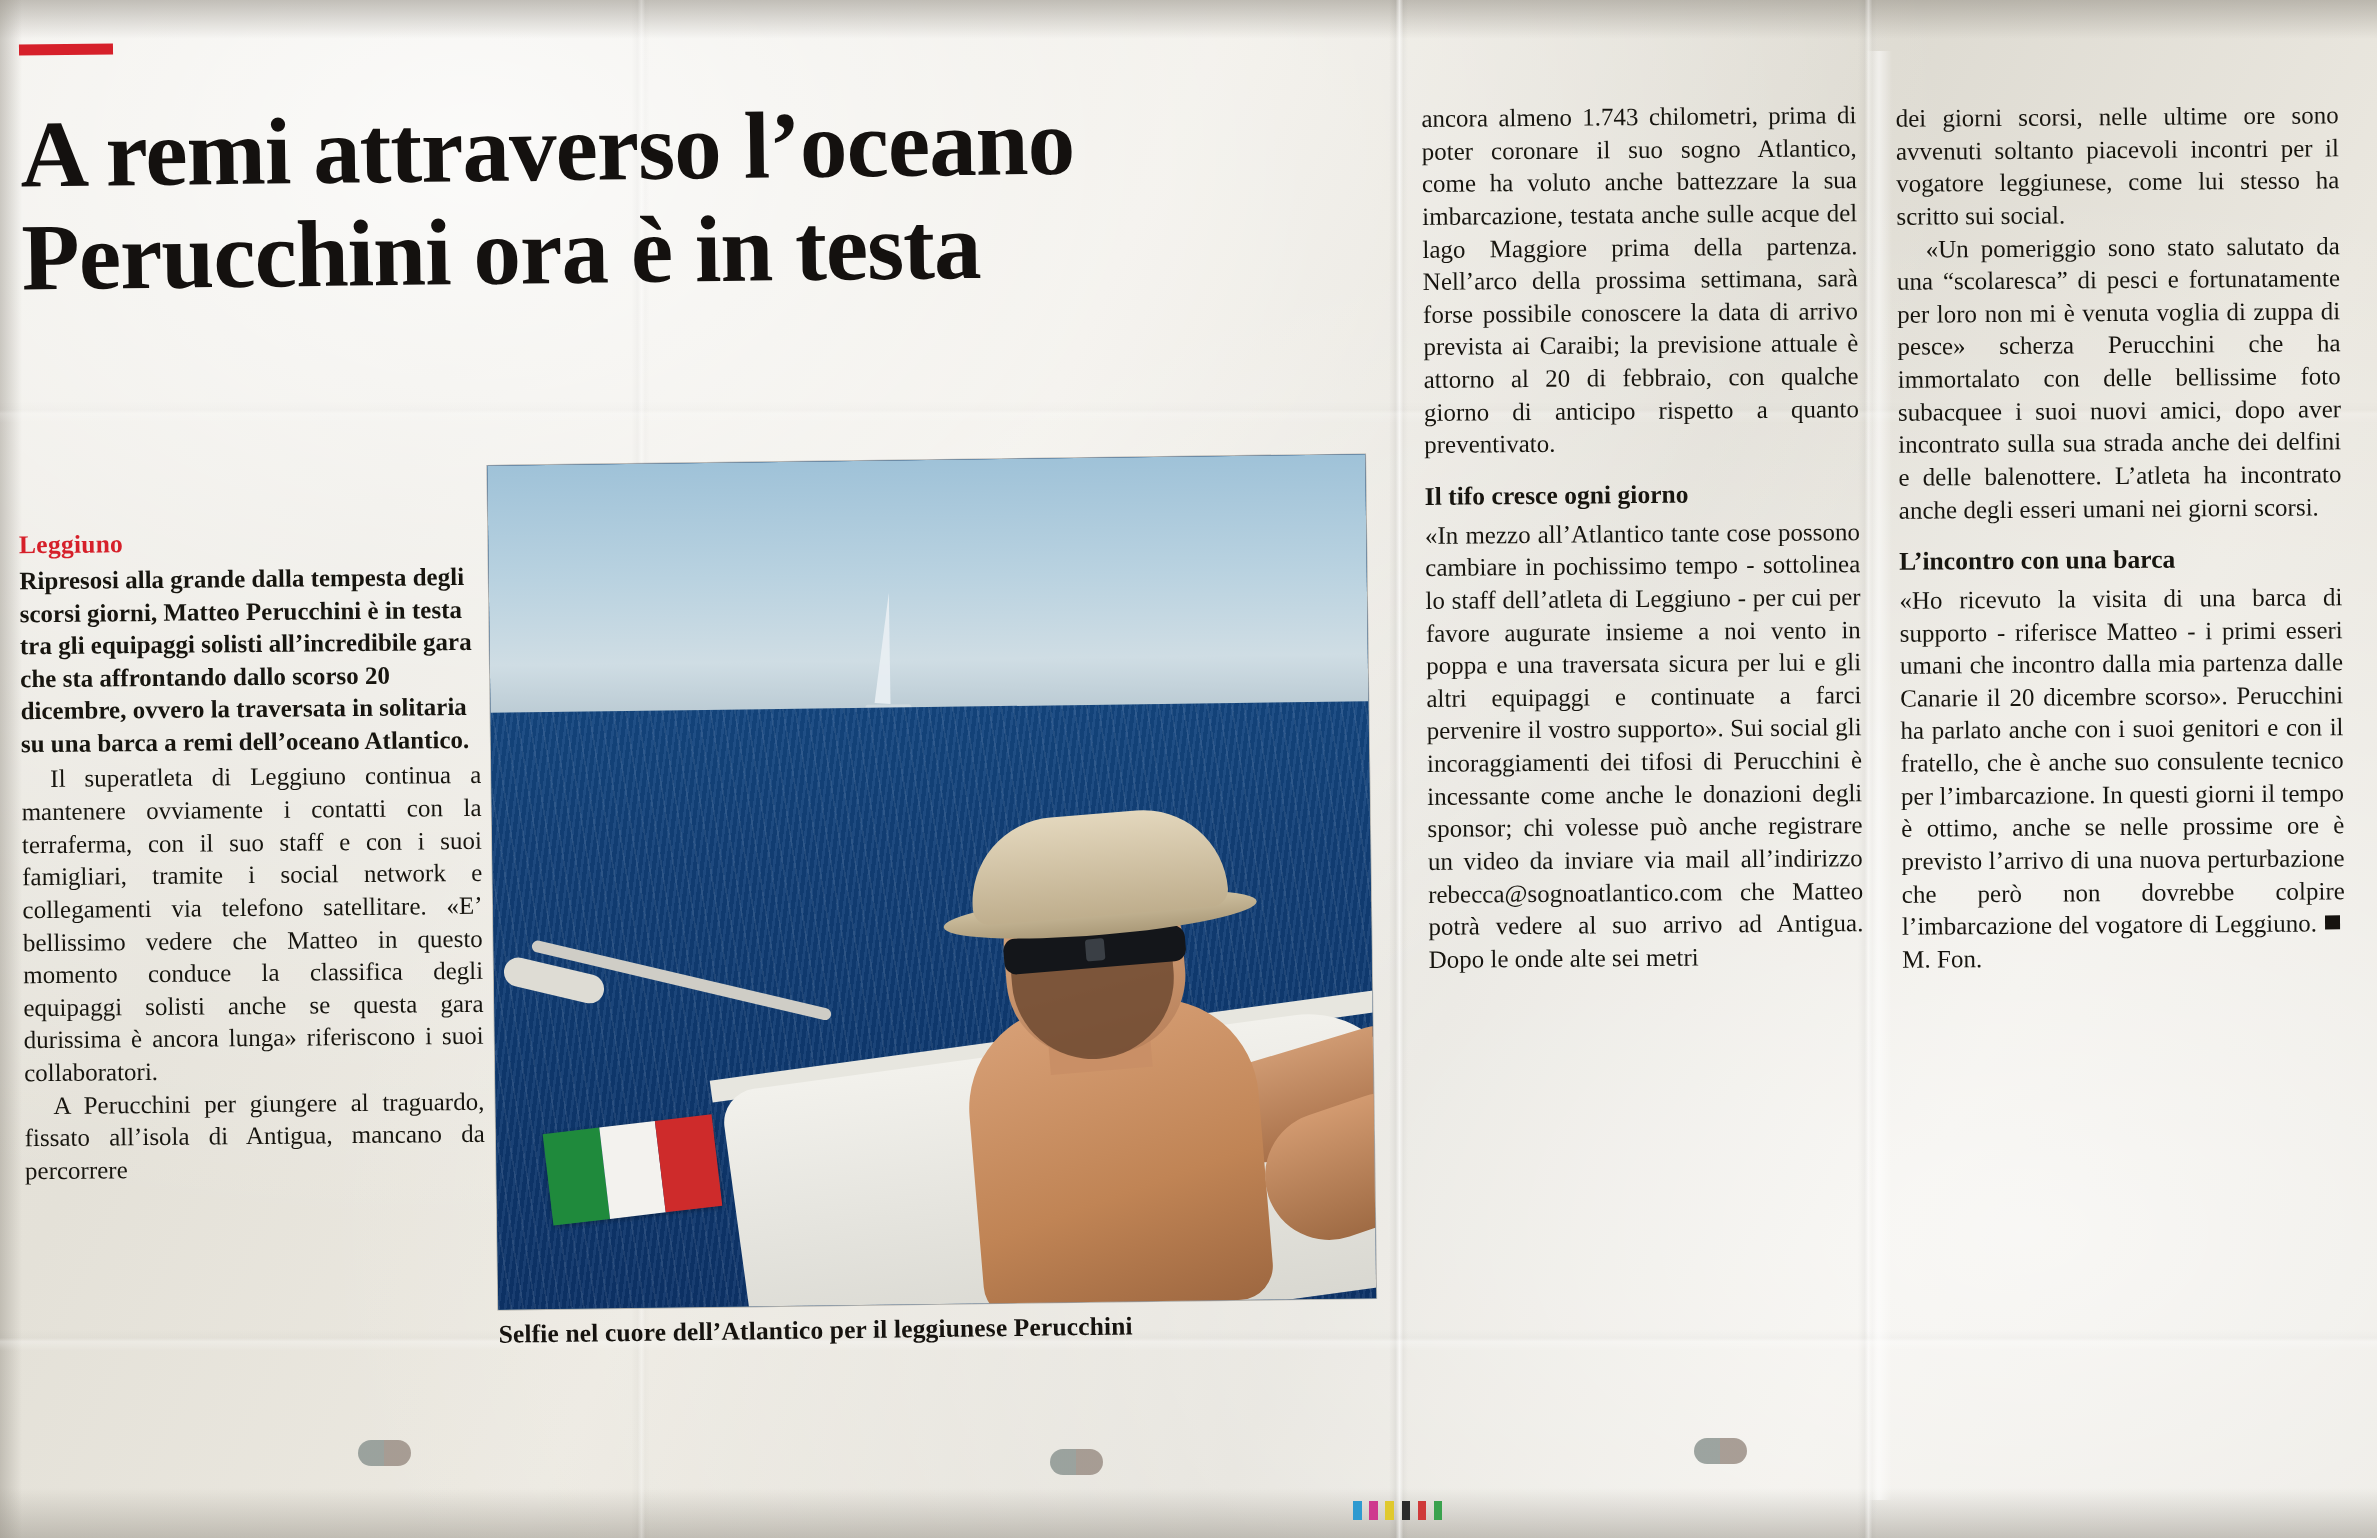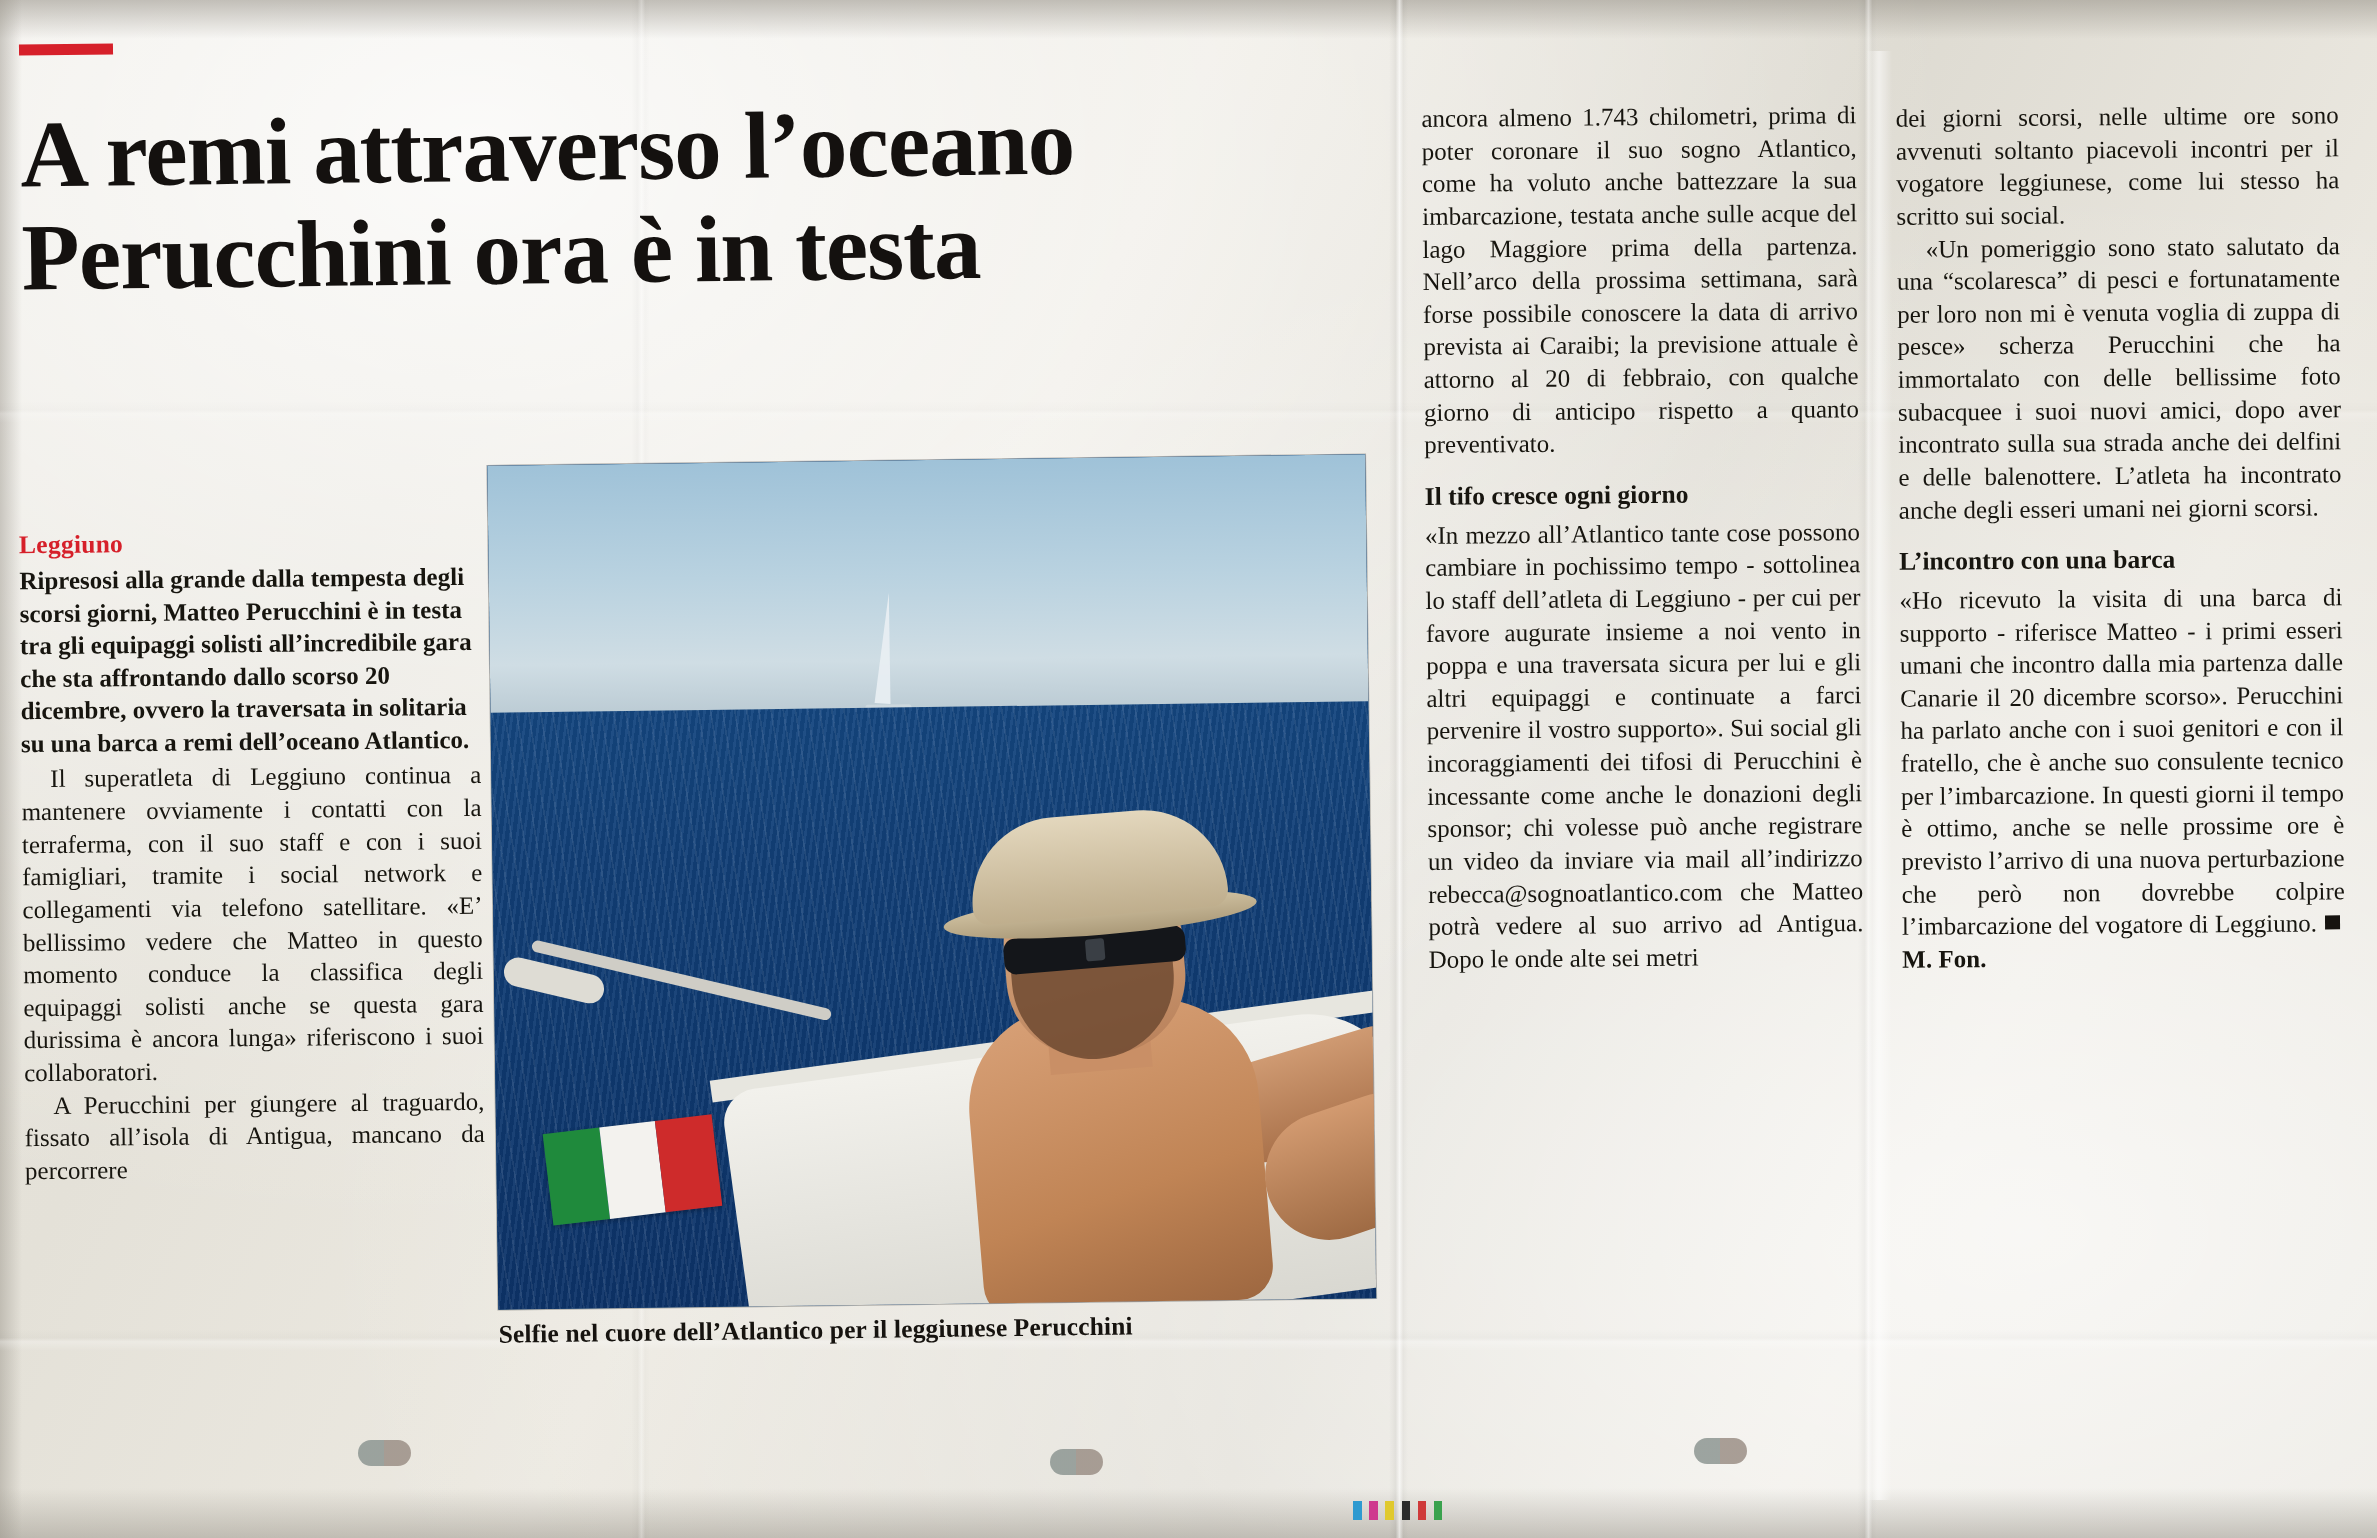--- a/index.html
+++ b/index.html
@@ -115,21 +115,21 @@
   
   #caption{
     margin-top:10.2px;font-weight:bold;font-size:25.6px;color:#16130f;letter-spacing:0.1px;
   }
 
   
   #col2{left:1425px;top:101px;width:435px;transform:rotate(-0.5deg);}
   
   #col3{left:1899px;top:101px;width:443px;transform:rotate(-0.45deg);}
   .endmark{display:inline-block;width:14.5px;height:14.5px;background:#16130f;margin:0 5.1px 0 8.5px;vertical-align:1.7px;}
-  .sign{font-weight:bold;}
+  .sign{font-weight:normal;}
 
   
   #gutter{position:absolute;left:1866px;top:51px;width:25.6px;height:1449px;
     background:linear-gradient(to right, rgba(255,255,255,0) 0%, rgba(255,255,255,0.55) 50%, rgba(255,255,255,0) 100%);}
 
   
   .reg-mark{position:absolute;width:53px;height:25.6px;border-radius:13.6px;
     background:linear-gradient(to right,#8d9692 0%,#8d9692 50%,#9b8f86 50%,#9b8f86 100%);opacity:.85;}
   #cmyk{position:absolute;left:1353px;top:1501px;display:flex;gap:7.7px;}
   #cmyk span{display:block;width:8.5px;height:19px;}

